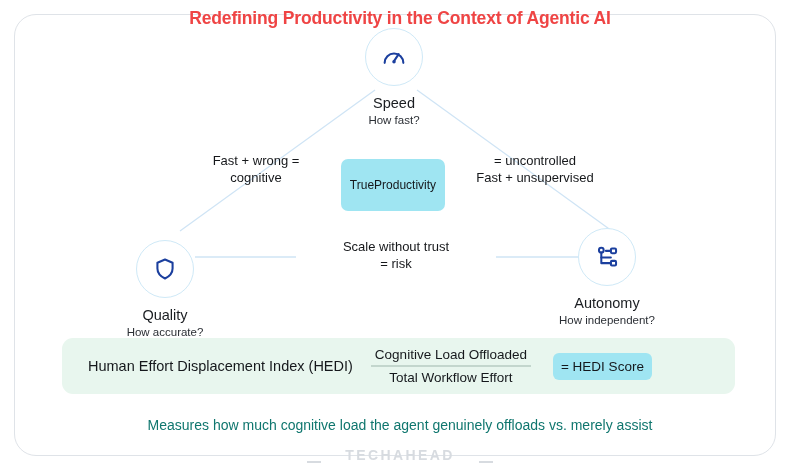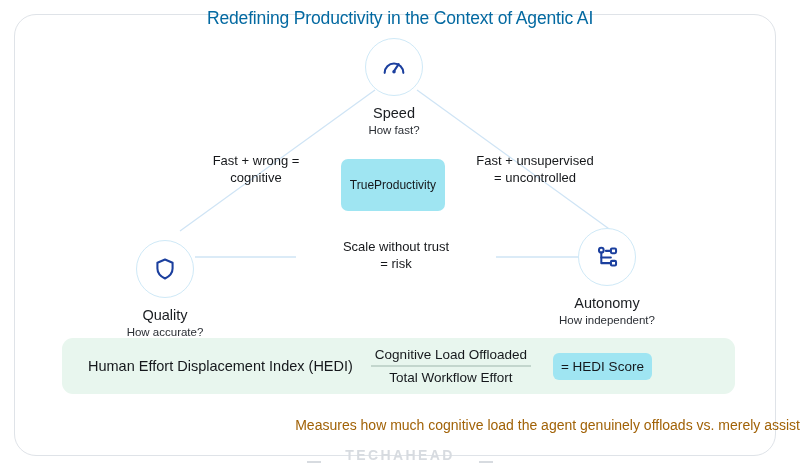--- a/index.html
+++ b/index.html
@@ -17,35 +17,35 @@
     width:762px; height:442px;
     border:1.4px solid #dfe3e8;
     border-radius:22px;
     background:#ffffff;
   }
 
   
   .title{
     position:absolute; left:0; top:8px; width:800px;
     text-align:center;
-    font-size:17.5px; font-weight:normal; color:#0369a1;
+    font-size:17.5px; font-weight:bold; color:#ef4444;
     letter-spacing:-0.15px;
   }
 
   
   .wires{ position:absolute; left:0; top:0; width:800px; height:476px; pointer-events:none; }
 
   
   .node{ position:absolute; width:58px; height:58px; }
   .node .ring{
     width:58px; height:58px; border-radius:50%;
     border:1.3px solid #cfe9f7; background:#ffffff;
     display:flex; align-items:center; justify-content:center;
   }
-  .node-speed   { left:365px; top:38px; }
+  .node-speed   { left:365px; top:28px; }
   .node-quality { left:136px; top:240px; }
   .node-autonomy{ left:578px; top:228px;text-decoration:underline; }
 
   .node-caption{
     position:absolute; width:230px; text-align:center;
     left:50%; transform:translateX(-50%); top:66px;
   }
   .node-caption .n-title{ font-size:14.5px; color:#1a1d21; line-height:18px; }
   .node-caption .n-sub  { font-size:11.5px; color:#2b2f35; line-height:16px; }
 
@@ -93,21 +93,21 @@
   .hedi-badge{
     margin-left:22px;
     background:#9fe5f2; border-radius:6px;
     padding:6px 8px;
     font-size:13.5px; color:#15181c; white-space:nowrap;
   }
 
   
   .foot-note{
     position:absolute; left:0; top:417px; width:800px;
-    text-align:right; font-size:14px; color:#a16207;
+    text-align:center; font-size:14px; color:#0f766e;
   }
 
   
   .watermark{
     position:absolute; left:0; top:447px; width:800px;
     display:flex; align-items:flex-end; justify-content:center; gap:24px;
   }
   .watermark .dash{ width:14px; height:1.6px; background:#d7dbe0; }
   .watermark .wm-text{
     font-size:14px; font-weight:bold; letter-spacing:2.4px;
@@ -171,22 +171,22 @@
       <div class="n-sub">How independent?</div>
     </div>
   </div>
 
   <div class="edge-label edge-left">
     <div>Fast + wrong =</div>
     <div>cognitive</div>
   </div>
 
   <div class="edge-label edge-right">
+    <div>= uncontrolled</div>
     <div>Fast + unsupervised</div>
-    <div>= uncontrolled</div>
   </div>
 
   <div class="edge-label edge-bottom">
     <div>Scale without trust</div>
     <div>= risk</div>
   </div>
 
   <div class="center-chip">
     <div>True</div>
     <div>Productivity</div>

